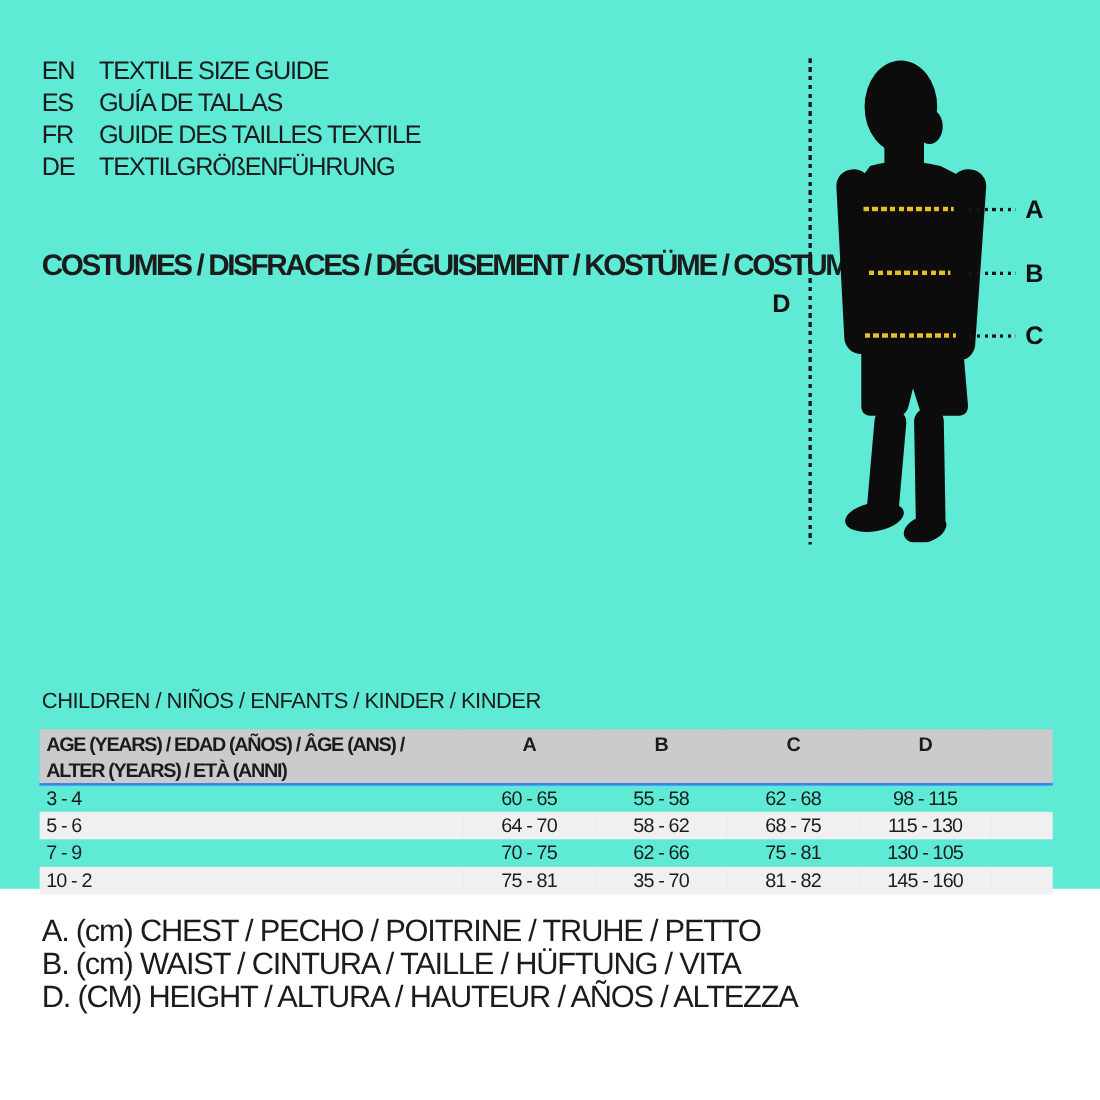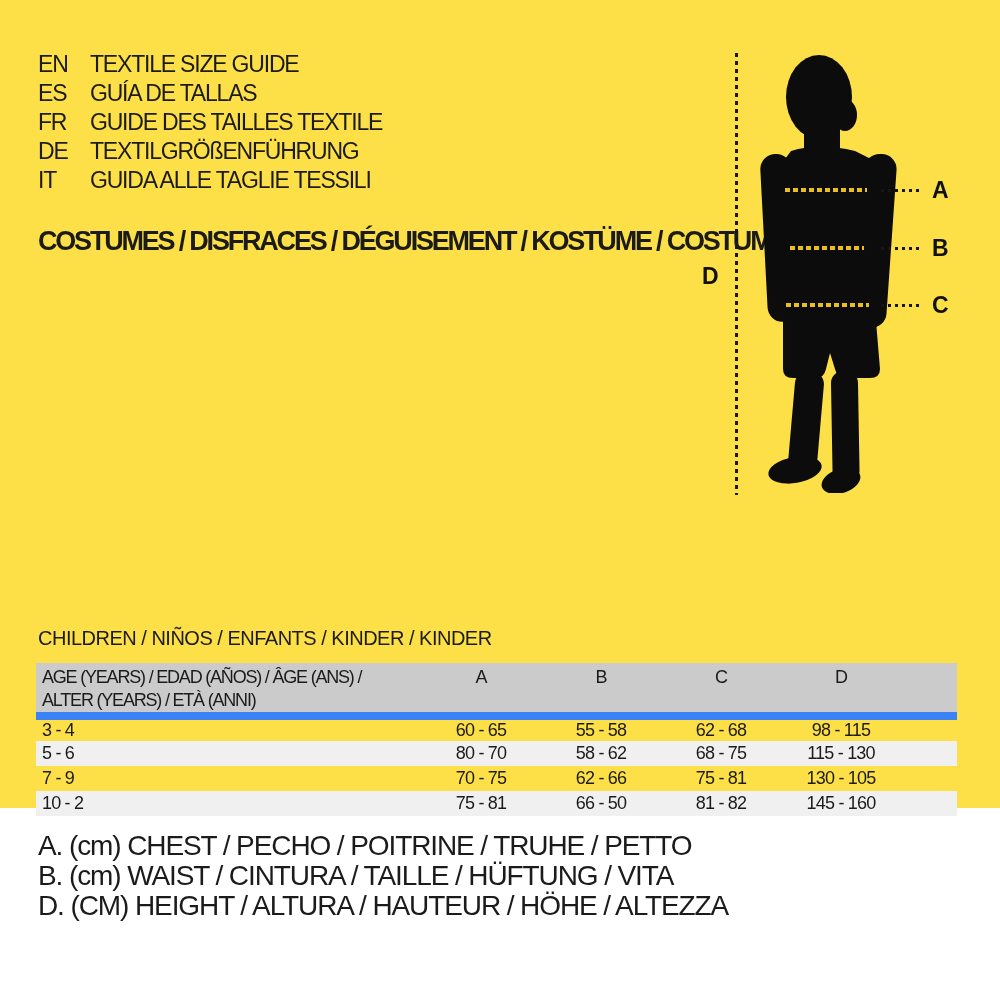--- a/index.html
+++ b/index.html
@@ -2,21 +2,21 @@
 <html><head>
 <meta charset="utf-8">
 <style>
   * { margin:0; padding:0; box-sizing:border-box; }
   html,body { background:#fff; }
   body {
     width:1000px; height:1000px; position:relative;
     font-family:"Liberation Sans", sans-serif; color:#1b1b1b;
     overflow:hidden;
   }
-  .page { position:absolute; inset:0; width:1000px; height:808px; background:#fde047; }
+  .page { position:absolute; inset:0; width:1000px; height:808px; background:#5eead4; }
 
   
   .lang-block { position:absolute; left:38px; top:50px; }
   .lang-row { display:flex; height:29px; align-items:center;
               font-size:23px; letter-spacing:-1.2px; white-space:nowrap; }
   .lang-code { width:52px; flex:0 0 52px; }
 
   .category-title {
     position:absolute; left:38px; top:226px;
     font-size:27px; font-weight:700; letter-spacing:-2.2px; white-space:nowrap;
@@ -36,23 +36,23 @@
   .silhouette { position:absolute; left:65px; top:23px; width:150px; height:440px; }
 
   
   .children-title { position:absolute; left:38px; top:627px;
     font-size:20px; letter-spacing:-0.5px; white-space:nowrap; }
   table.size-table {
     position:absolute; left:36px; top:663px; width:921px;
     border-collapse:collapse; table-layout:fixed; font-size:18px;
   }
   .size-table th {
-    background:#cbcbcb; font-weight:400; text-align:center; vertical-align:top;
+    background:#cbcbcb; font-weight:700; text-align:center; vertical-align:top;
     height:49px; padding-top:3px; font-size:18px; letter-spacing:-1.2px;
-    border-bottom:8px solid #3b82f6; line-height:23px;
+    border-bottom:2px solid #3b82f6; line-height:23px;
   }
   .size-table th.age-th { text-align:left; padding-left:6px; white-space:nowrap; }
   .size-table td { height:25px; text-align:center; letter-spacing:-0.8px;margin-top:16px; }
   .size-table td.age-td { text-align:left; padding-left:6px; }
   .size-table tbody tr:nth-child(even) { background:#f0f0f0; }
 
   
   .legend { position:absolute; left:38px; top:831px; }
   .legend-line { height:30px; line-height:30px; font-size:28px;
     letter-spacing:-1.1px; white-space:nowrap; }
@@ -71,24 +71,20 @@
       <span class="lang-code">ES</span>
       <span class="lang-title">GUÍA DE TALLAS</span>
     </div>
     <div class="lang-row">
       <span class="lang-code">FR</span>
       <span class="lang-title">GUIDE DES TAILLES TEXTILE</span>
     </div>
     <div class="lang-row">
       <span class="lang-code">DE</span>
       <span class="lang-title">TEXTILGRÖßENFÜHRUNG</span>
-    </div>
-    <div class="lang-row">
-      <span class="lang-code">IT</span>
-      <span class="lang-title">GUIDA ALLE TAGLIE TESSILI</span>
     </div>
   </div>
 
   <h1 class="category-title">COSTUMES / DISFRACES / DÉGUISEMENT / KOSTÜME / COSTUMI</h1>
 
   <div class="figure-area">
 
     <div class="d-line"></div>
     <div class="measure-label" style="left:12px; top:233px;">D</div>
 
@@ -149,44 +145,44 @@
       <tr>
         <td class="age-td">3 - 4</td>
         <td>60 - 65</td>
         <td>55 - 58</td>
         <td>62 - 68</td>
         <td>98 - 115</td>
         <td></td>
       </tr>
       <tr>
         <td class="age-td">5 - 6</td>
-        <td>80 - 70</td>
+        <td>64 - 70</td>
         <td>58 - 62</td>
         <td>68 - 75</td>
         <td>115 - 130</td>
         <td></td>
       </tr>
       <tr>
         <td class="age-td">7 - 9</td>
         <td>70 - 75</td>
         <td>62 - 66</td>
         <td>75 - 81</td>
         <td>130 - 105</td>
         <td></td>
       </tr>
       <tr>
         <td class="age-td">10 - 2</td>
         <td>75 - 81</td>
-        <td>66 - 50</td>
+        <td>35 - 70</td>
         <td>81 - 82</td>
         <td>145 - 160</td>
         <td></td>
       </tr>
     </tbody>
   </table>
 
   <div class="legend">
     <div class="legend-line">A. (cm) CHEST / PECHO / POITRINE / TRUHE / PETTO</div>
     <div class="legend-line">B. (cm) WAIST / CINTURA / TAILLE / HÜFTUNG / VITA</div>
-    <div class="legend-line">D. (CM) HEIGHT / ALTURA / HAUTEUR / HÖHE / ALTEZZA</div>
+    <div class="legend-line">D. (CM) HEIGHT / ALTURA / HAUTEUR / AÑOS / ALTEZZA</div>
   </div>
 
 </div>
 
 </body></html>

